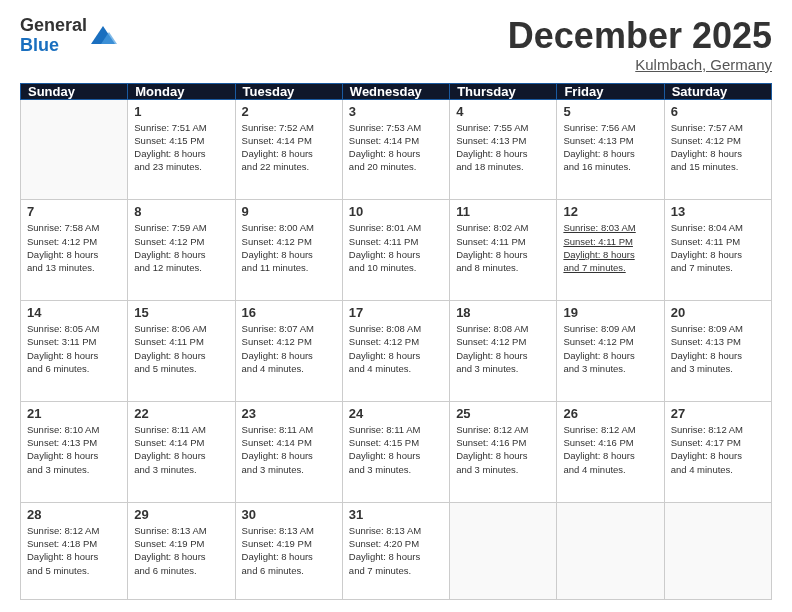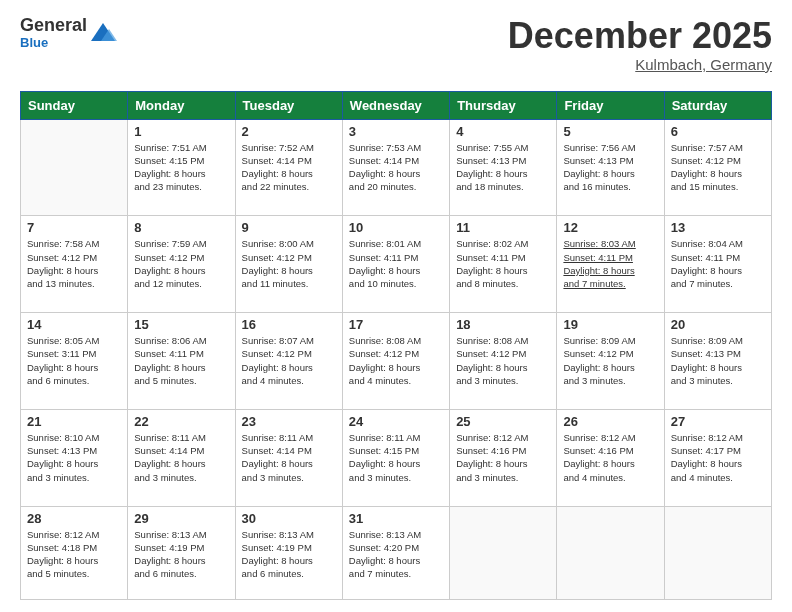--- a/index.html
+++ b/index.html
@@ -14,38 +14,38 @@
       width: 792px;
       height: 612px;
       padding: 16px 20px 12px 20px;
       display: flex;
       flex-direction: column;
     }
     .header {
       display: flex;
       justify-content: space-between;
       align-items: flex-start;
-      margin-bottom: 18px;
+      margin-bottom: 10px;
     }
     .logo {
       display: flex;
       align-items: center;
     }
     .logo-text {
       display: flex;
       flex-direction: column;
       line-height: 1.1;
     }
     .logo-general {
       font-size: 18px;
       font-weight: bold;
       color: #333;
     }
     .logo-blue {
-      font-size: 13px;
+      font-size: 18px;
       font-weight: bold;
       color: #1a6fbf;
     }
     .logo-icon {
       width: 28px;
       height: 28px;
       margin-left: 2px;
     }
     .title-block {
       text-align: right;
@@ -60,24 +60,24 @@
       font-size: 15px;
       color: #555;
       text-decoration: underline;
     }
     .calendar {
       width: 100%;
       border-collapse: collapse;
       flex: 1;
     }
     .calendar th {
-      background: #15803d;
+      background: #0f172a;
       color: #fff;
       text-align: left;
-      padding: 6px 7px;
+      padding: 0 7px;
       font-size: 13px;
       font-weight: bold;
       border: 1px solid #1a5aa0;
     }
     .calendar td {
       border: 1px solid #ccc;
       vertical-align: top;
       padding: 4px 6px;
       width: calc(100% / 7);
       height: 82px;

